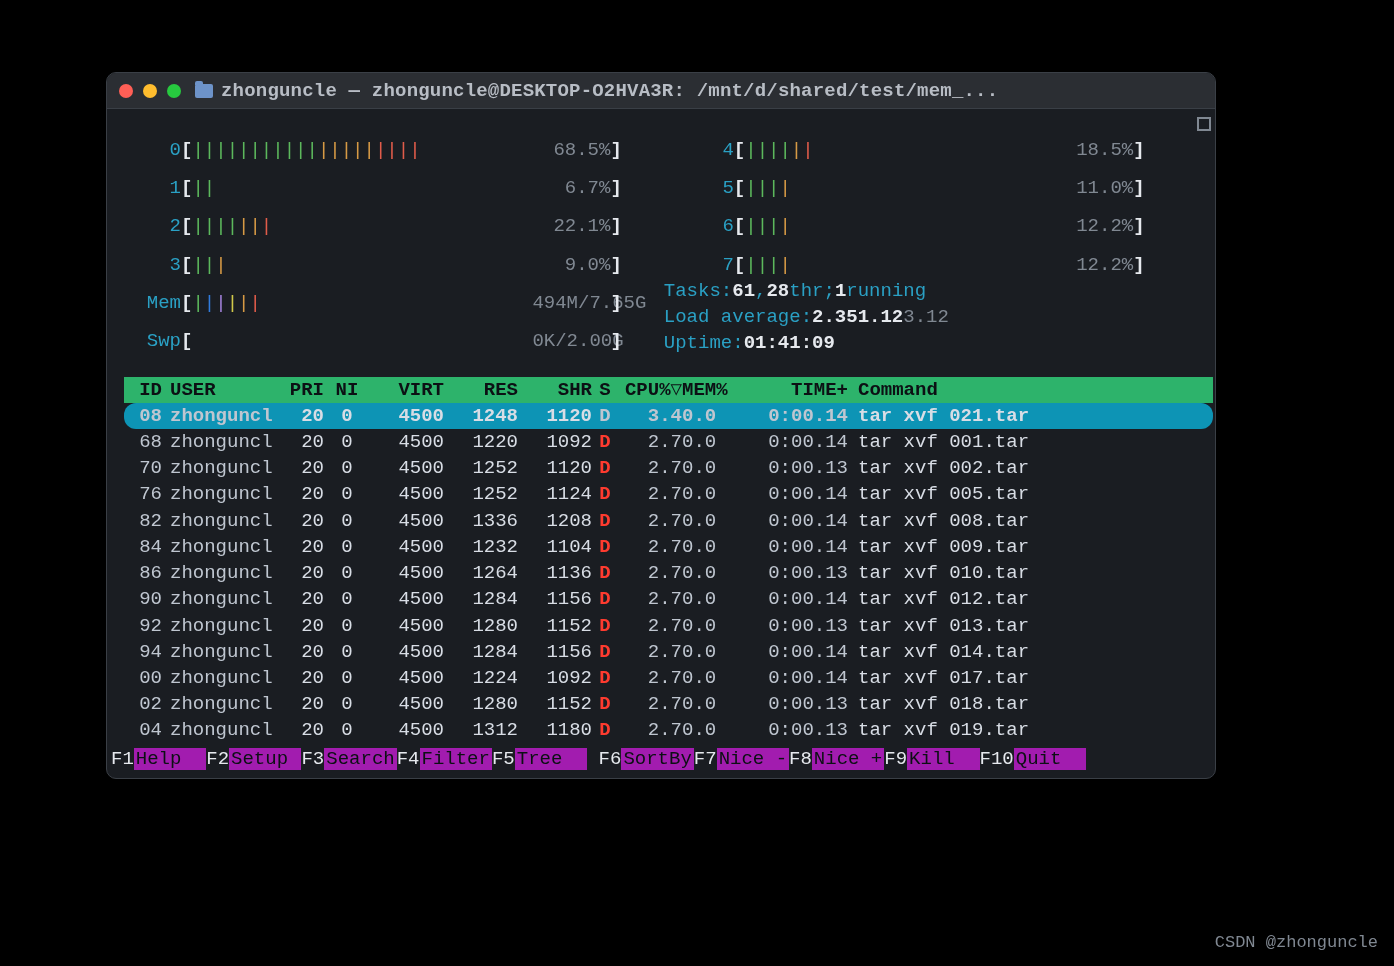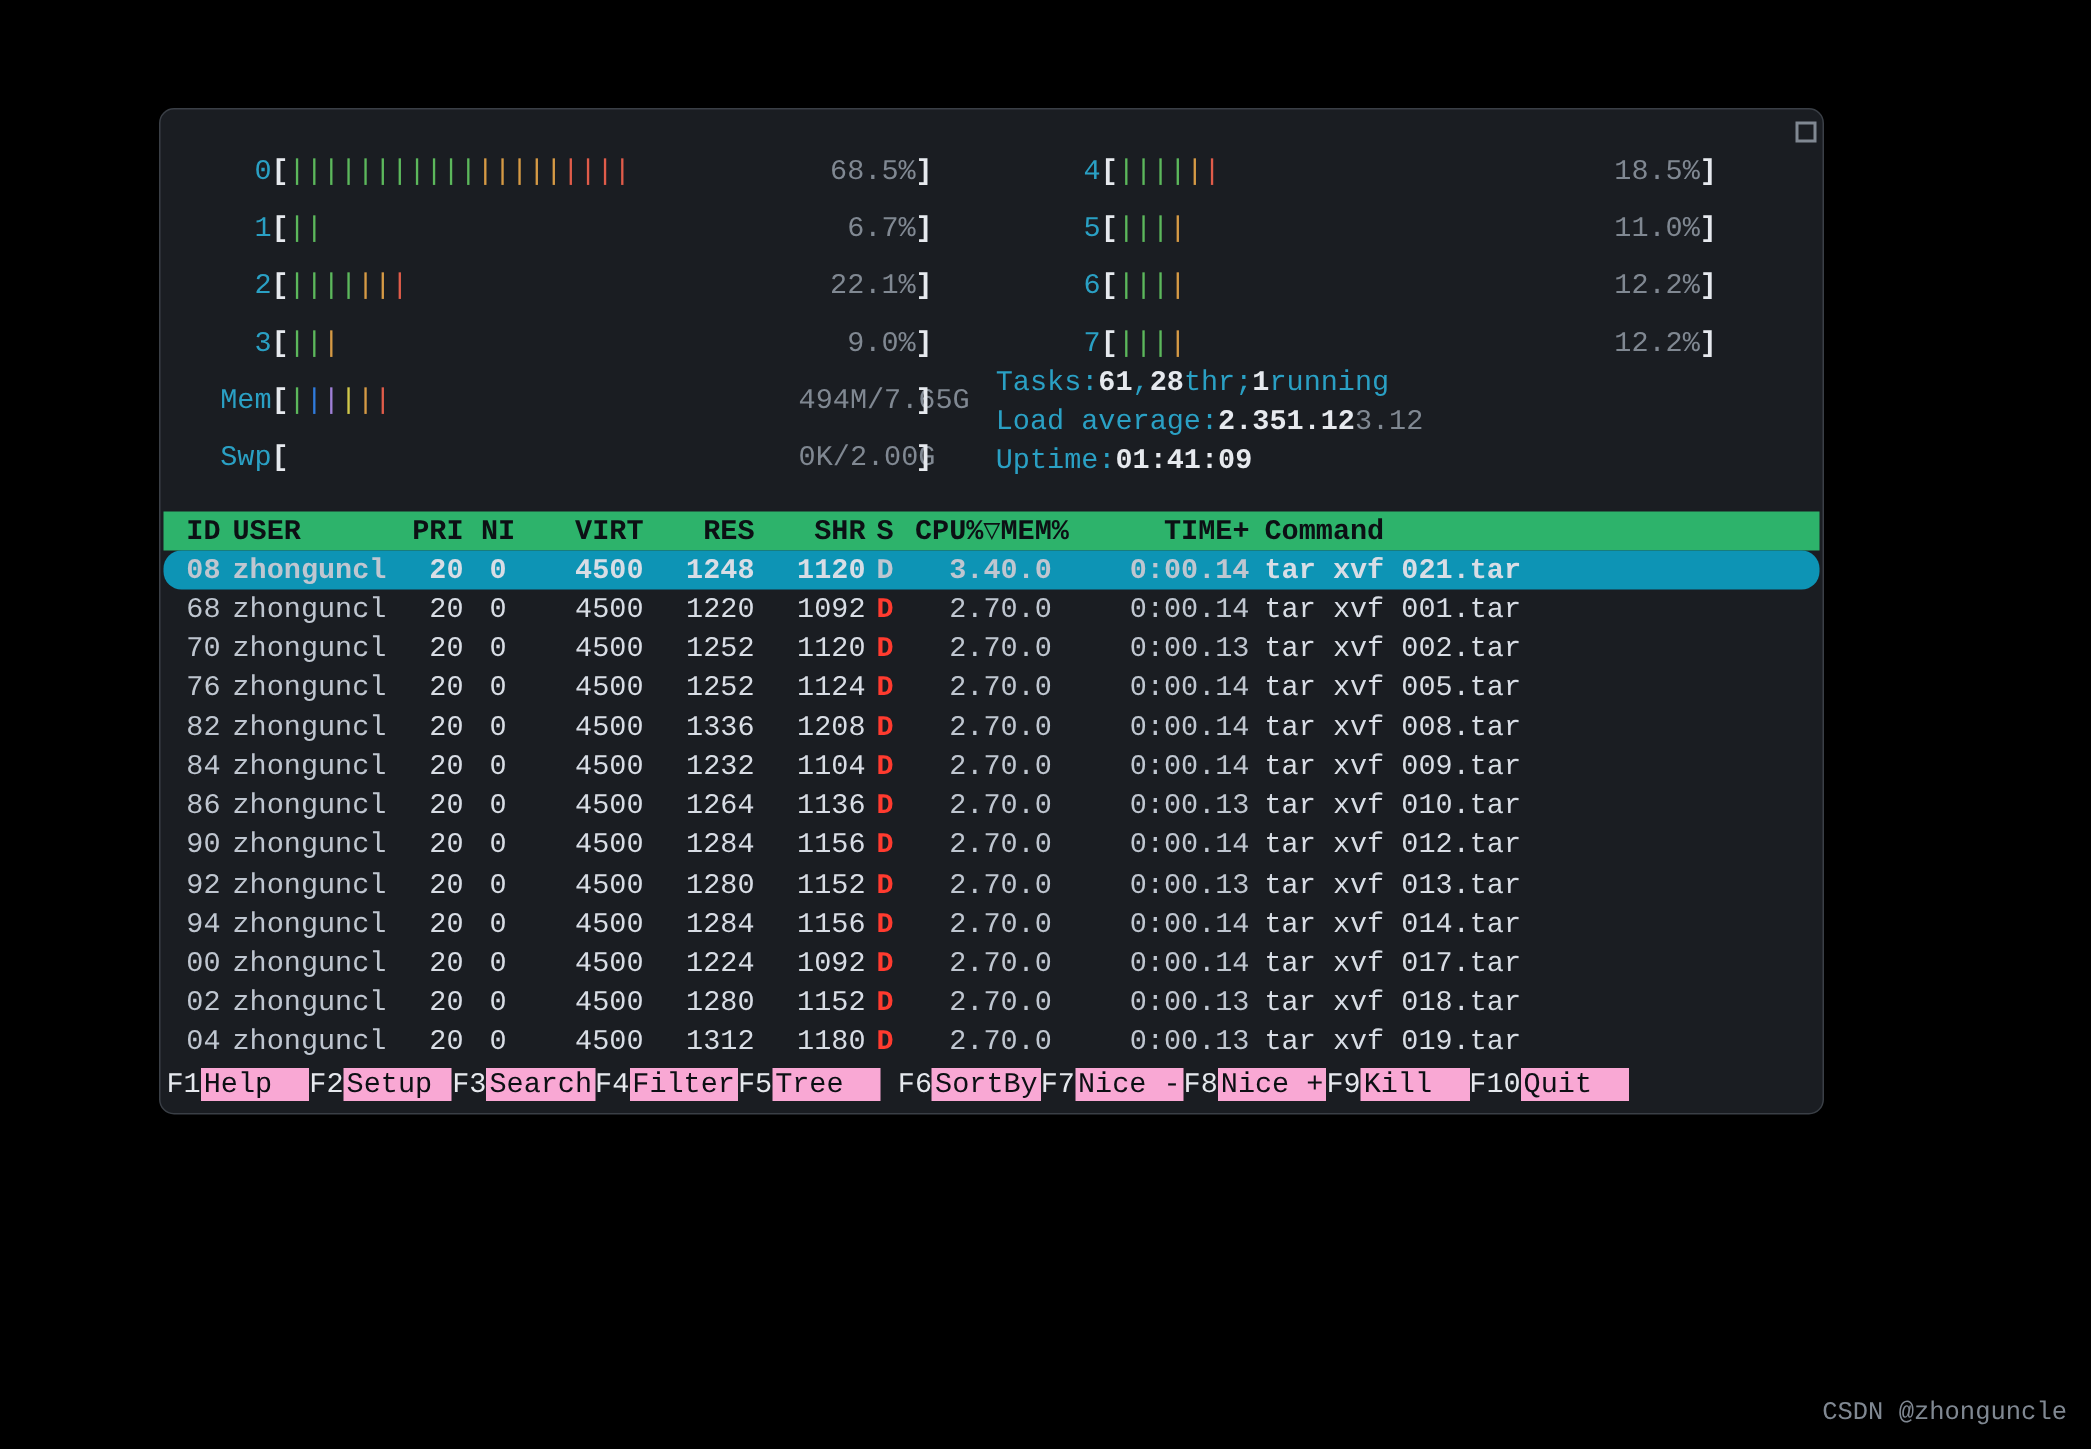--- a/index.html
+++ b/index.html
@@ -50,21 +50,21 @@
   }
   .term-body {
     padding: 6px 2px 6px 2px;
     line-height: 1.38;
     position: relative;
   }
   .scroll-indicator {
     position: absolute; right: 4px; top: 8px; width: 14px; height: 14px;
     border: 2px solid #808892;
   }
-  .row { white-space: pre; }
+  .row { white-space: pre; margin-left: 15px; }
   .cyan { color: #2aa0c4; }
   .white-b { color: #e6e9ee; font-weight: 600; }
   .gray { color: #808892; }
   .red { color: #e05c4a; }
   .green { color: #5cb85c; }
   .meter-open, .meter-close { color: #e6e9ee; font-weight: 600; }
   .meter-bar { display: inline-block; letter-spacing: 0; }
   .meter-bar .g { color: #5cb85c; }
   .meter-bar .r { color: #e05c4a; }
   .meter-bar .o { color: #d69a45; }
@@ -107,31 +107,40 @@
   .ptable .prow .c-ni,
   .ptable .prow .c-virt,
   .ptable .prow .c-res,
   .ptable .prow .c-shr,
   .ptable .prow .c-cmd { color: #d8dde5; }
   .ptable .prow .c-s.D { color: #ff3b2f; font-weight: 700; }
   .ptable .prow { color: #bfc6d0; }
 
   .fkeys { background: transparent; margin-top: 2px; padding: 0 2px; white-space: pre; }
   .fk-num { color: #e6e9ee; }
-  .fk-lab { background: #f9a8d4; color: #0c1014; padding: 0 2px; }
+  .fk-lab { background: #a21caf; color: #0c1014; padding: 0 2px; }
 
   .watermark {
     position: absolute; right: 16px; bottom: 14px;
     color: #808892; font-size: 17px; font-family: inherit;
   }
 </style>
 </head>
 <body>
 
 <div class="term-window">
+  <div class="titlebar">
+    <div class="traffic">
+      <div class="dot red"></div>
+      <div class="dot yellow"></div>
+      <div class="dot green"></div>
+    </div>
+    <div class="folder-icon"></div>
+    <div class="title-text">zhonguncle — zhonguncle@DESKTOP-O2HVA3R: /mnt/d/shared/test/mem_...</div>
+  </div>
 
   <div class="term-body">
     <div class="scroll-indicator"></div>
 
     <div class="meters">
       <div class="meters-col" id="cpu-left">
           <div class="mrow">
             <span class="label">0</span>
             <span class="meter-open">[</span>
             <span class="bar-area"><span class="meter-bar"><span class="g">|</span><span class="g">|</span><span class="g">|</span><span class="g">|</span><span class="g">|</span><span class="g">|</span><span class="g">|</span><span class="g">|</span><span class="g">|</span><span class="g">|</span><span class="g">|</span><span class="o">|</span><span class="o">|</span><span class="o">|</span><span class="o">|</span><span class="o">|</span><span class="r">|</span><span class="r">|</span><span class="r">|</span><span class="r">|</span></span></span>

